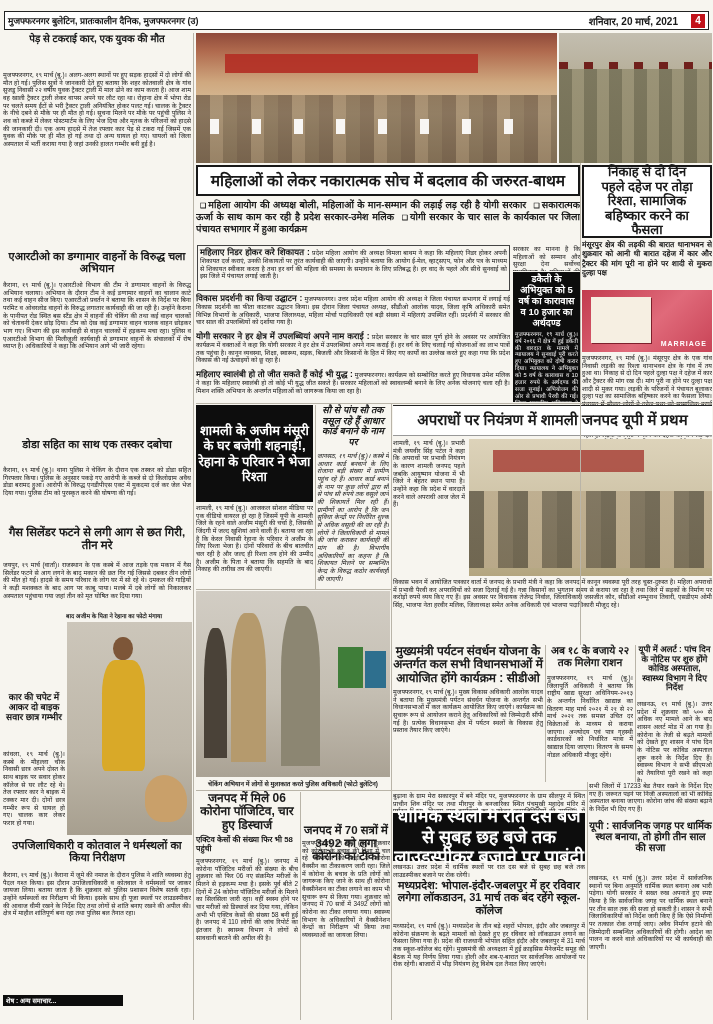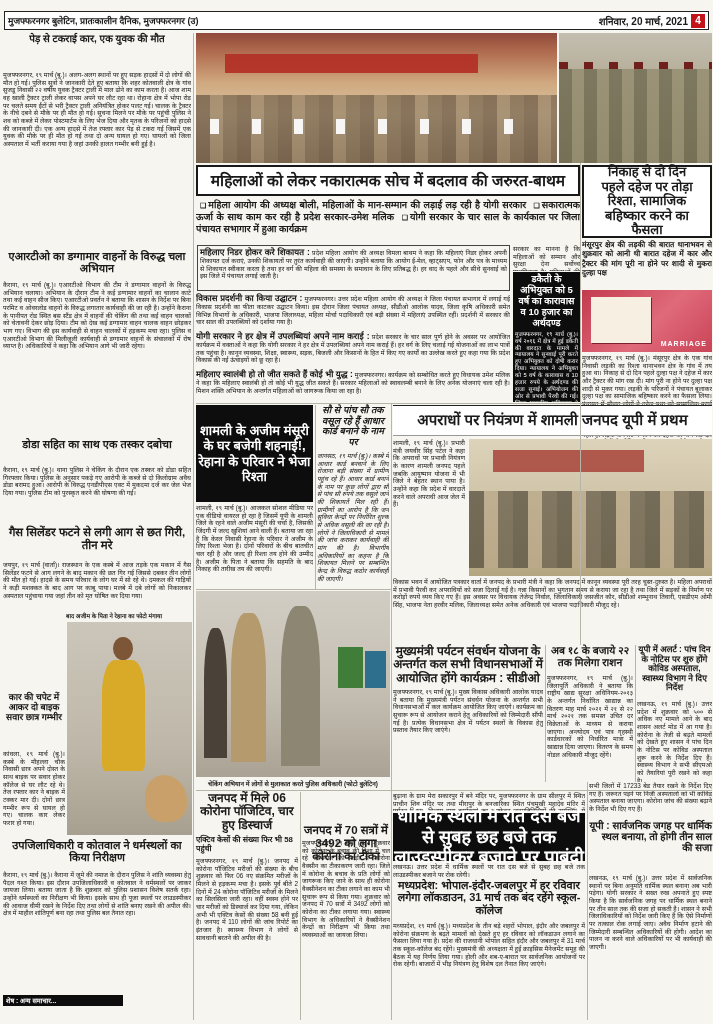--- a/index.html
+++ b/index.html
@@ -3,21 +3,21 @@
 <meta charset="utf-8">
 <style>
   html,body{margin:0;padding:0;background:#888;}
   .page{position:relative;width:713px;height:1024px;background:#f7f5ef;margin:0 auto;overflow:hidden;
         font-family:"Liberation Sans",sans-serif;color:#1a1a1a;text-decoration:underline;}
   .abs{position:absolute;box-sizing:border-box;}
   
   #hdr{left:4px;top:11px;width:705px;height:19px;border:1px solid #222;background:#fff;
        display:flex;align-items:center;justify-content:space-between;padding:0 3px;}
   #hdr .mast{font-size:9px;font-weight:700;}
-  #hdr .date{font-size:10px;font-weight:700;display:flex;align-items:flex-end;gap:3px;}
+  #hdr .date{font-size:10px;font-weight:700;display:flex;align-items:flex-end;gap:13px;}
   #hdr .pg{background:#c2121a;color:#fff;font-size:10px;font-weight:700;width:14px;height:14px;
            display:flex;align-items:center;justify-content:center;}
   
   .hl{font-weight:800;line-height:1.12;text-align:center;}
   .body{font-size:6.3px;line-height:1.22;text-align:justify;overflow:hidden;color:#222;}
   .cap{font-size:6.4px;font-weight:700;text-align:center;overflow:hidden;}
   .blackbox{background:#0d0d0d;color:#fff;}
   .vline{width:1px;background:#b9b4a8;}
   .hline{height:1px;background:#b9b4a8;}
   .inhead{font-weight:800;font-size:8.5px;}
@@ -97,21 +97,21 @@
   #coronaB{left:196px;top:857px;width:102px;height:163px;}
   #vacH{left:302px;top:792px;width:88px;height:45px;font-size:11.5px;margin-top:32px;}
   #vacB{left:302px;top:839px;width:88px;height:181px;}
   #tourismCont{left:393px;top:792px;width:192px;height:19px;}
   #loudBox{left:393px;top:813px;width:192px;height:48px;display:flex;align-items:center;justify-content:center;
            font-size:18px;font-weight:800;text-align:center;line-height:1.15;padding:1px;}
   #loudB{left:393px;top:863px;width:192px;height:14px;}
   #mpH{left:393px;top:879px;width:192px;height:41px;font-size:11px;}
   #mpB{left:393px;top:922px;width:192px;height:98px;}
   #rightCont{left:589px;top:782px;width:123px;height:36px;}
-  #upH{left:589px;top:820px;width:123px;height:52px;font-size:10px;text-align:right;}
+  #upH{left:589px;top:820px;width:123px;height:52px;font-size:10px;}
   #upB{left:589px;top:874px;width:123px;height:146px;}
   
   #nikahH{left:582px;top:165px;width:130px;height:73px;border:2px solid #181818;background:#fff;
           font-size:13px;display:flex;align-items:center;justify-content:center;padding:17px;}
   #nikahBul{left:582px;top:240px;width:130px;height:48px;font-size:7.5px;font-weight:700;line-height:1.25;text-align:justify;overflow:hidden;}
   #pMar{left:582px;top:290px;width:130px;height:62px;background:linear-gradient(135deg,#c23b4e 0%,#e06a7a 55%,#c94457 100%);}
   #pMar .card{position:absolute;left:7%;top:12%;width:46%;height:74%;background:#f6efe2;
               box-shadow:1px 1px 0 #7e1f2c;}
   #pMar .mlabel{position:absolute;right:4%;bottom:8%;color:#fff;font-weight:800;font-size:7px;letter-spacing:1px;}
   #nikahB{left:582px;top:354px;width:130px;height:288px;}

